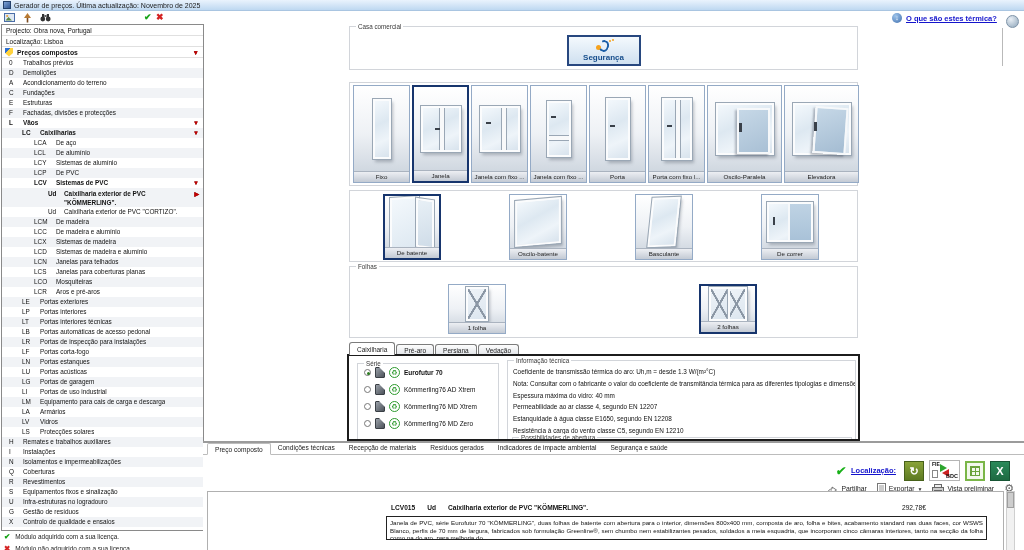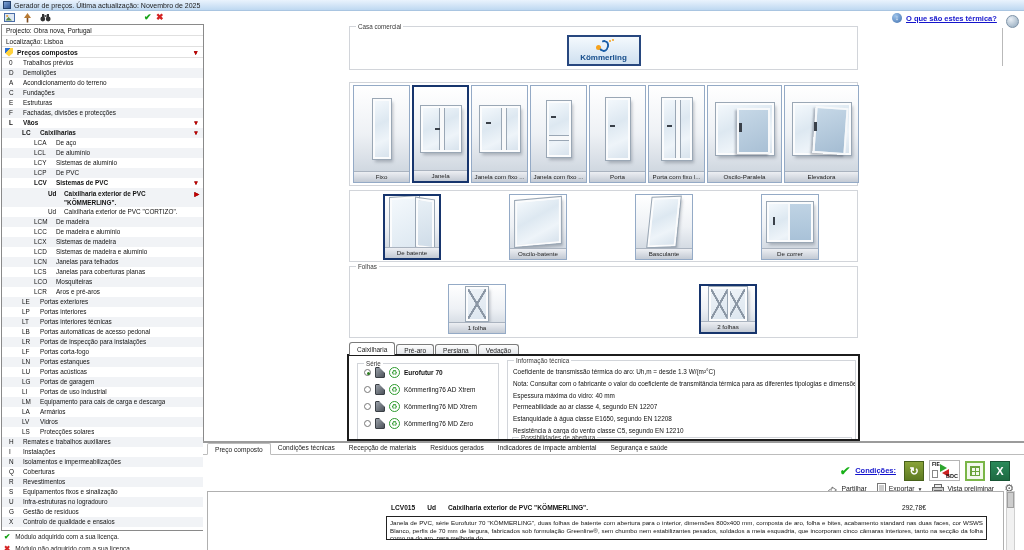--- a/index.html
+++ b/index.html
@@ -509,21 +509,21 @@
   <div id="main">
 
     <div class="fs" id="fs-brand">
       <span class="lg">Casa comercial</span>
       <div id="brand-btn">
         <span class="kmark">
           <i class="kball"></i>
             <i class="karc"></i>
             <i class="kdot"></i>
         </span>
-        <span class="kname">Kömmerling</span>
+        <span class="kname">Segurança</span>
       </div>
     </div>
 
     <div class="fs" id="fs-types">
 
         <div class="card">
           <div class="img">
             <div class="win" data-icon="fixo"></div>
           </div>
           <div class="lbl">Fixo</div>
@@ -725,21 +725,21 @@
           <span>Indicadores de impacte ambiental</span>
         </div>
 
         <div class="btab">
           <span>Segurança e saúde</span>
         </div>
       </div>
 
     <div id="exp1">
       <span id="exp-check">✔</span>
-      <span id="exp-link">Condições:</span>
+      <span id="exp-link">Localização:</span>
       <div class="expico" id="ic-gen">↻</div>
       <div class="expico" id="ic-fie">
         <span class="fie">FIE</span>
         <span class="mini-doc"></span>
         <span class="tri-g"></span>
         <span class="tri-r"></span>
         <span class="bdc">BDC</span>
       </div>
       <div class="expico" id="ic-sheet">
         <span class="grid"></span>

